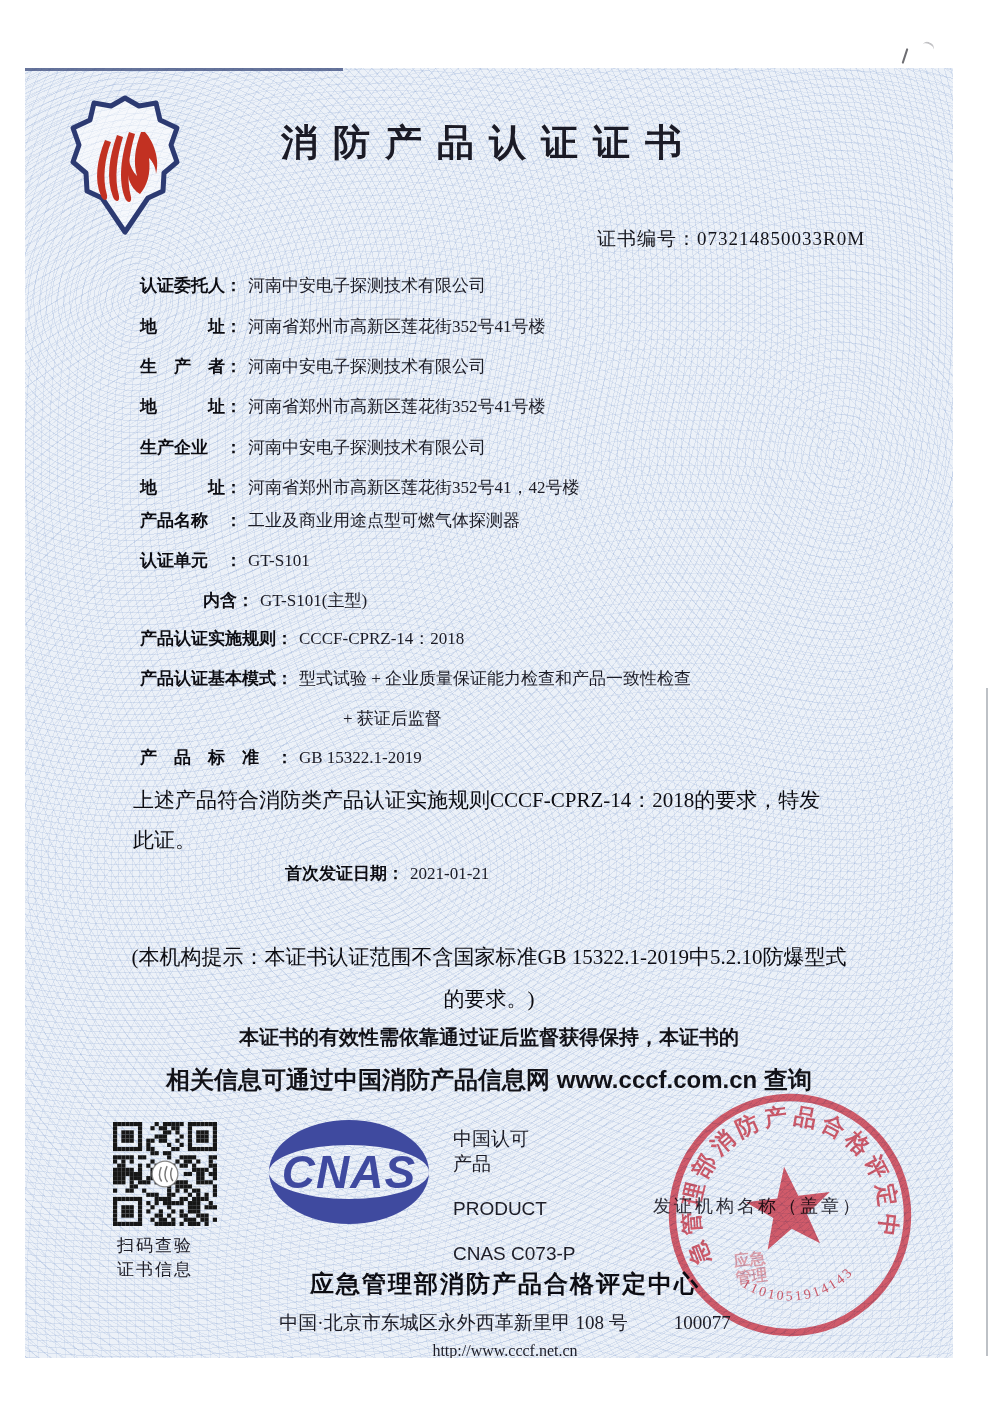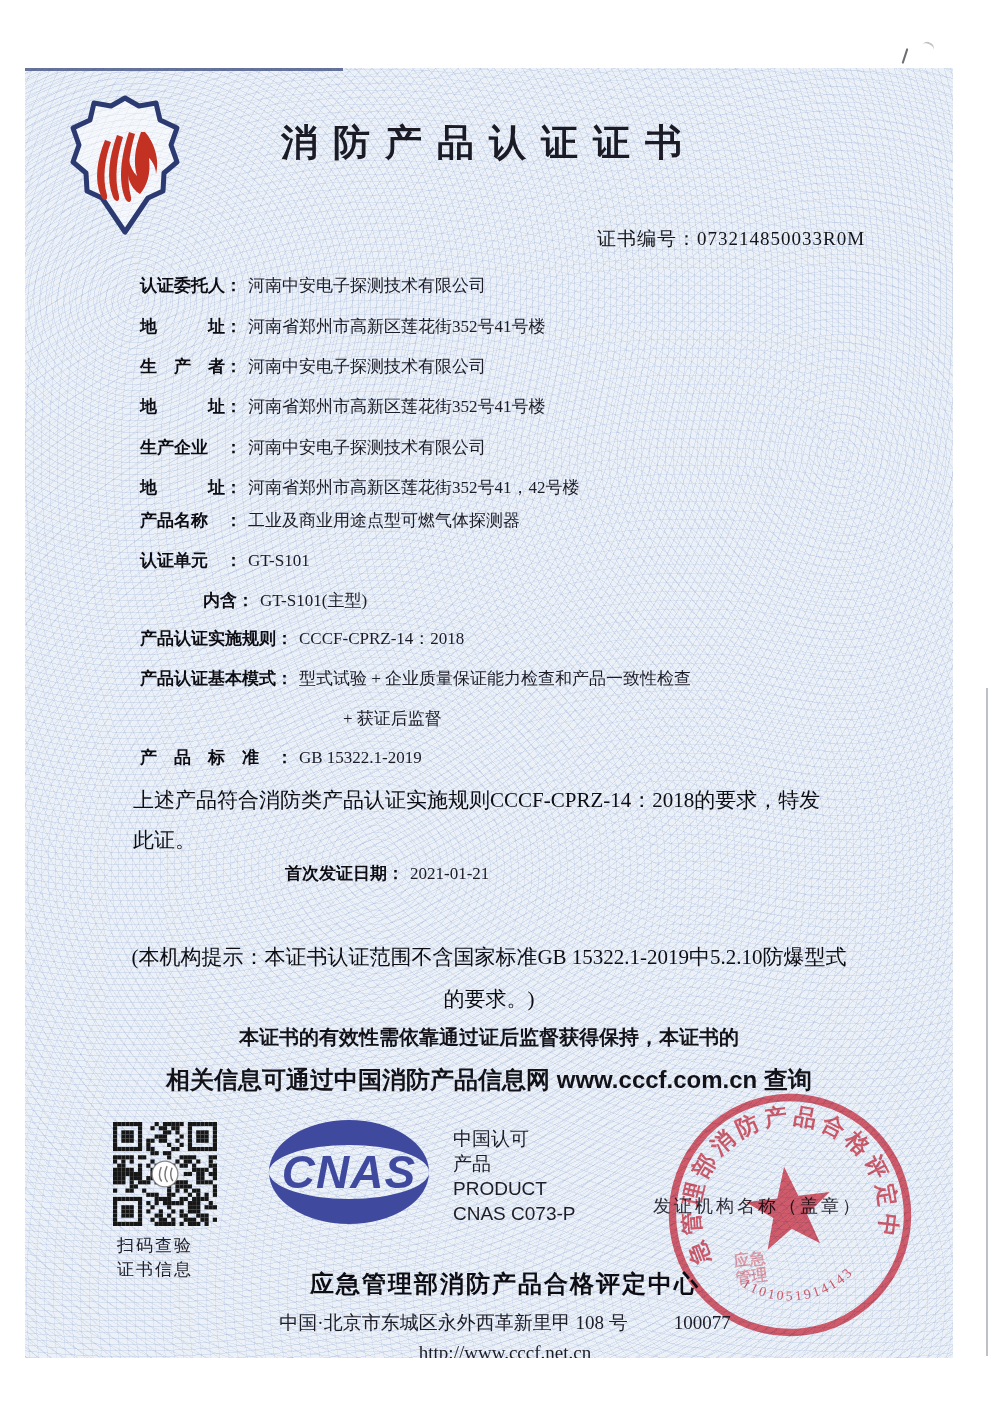--- a/index.html
+++ b/index.html
@@ -41,27 +41,27 @@
   .lbl { font-family:"Liberation Sans", sans-serif; font-weight:bold; color:#0c0c12; }
   .val { color:#1c1c26; margin-left:6px; }
   .bold-line { position:absolute; font-size:21px; font-weight:normal; color:#0d0d13; white-space:nowrap; }
   .center-line { position:absolute; left:0; right:0; text-align:center; white-space:nowrap; }
 
   
   .qr { position:absolute; left:88px; top:1054px; width:104px; height:104px; }
   .qr-cap { position:absolute; left:92px; font-size:17px; color:#20202a; letter-spacing:2px; }
   .cnas-logo { position:absolute; left:238px; top:1046px; width:172px; height:118px; }
   .accred { position:absolute; left:428px; top:1058px; font-size:19px; color:#1d1d27; line-height:25px; }
-  .accred .en { font-family:"Liberation Sans", sans-serif; }
+  .accred .en { font-family:"Liberation Sans", sans-serif;margin-top:20px; }
   .seal-caption { position:absolute; left:628px; top:1126px; font-size:18px; letter-spacing:3px; color:#2b2b35; white-space:nowrap; }
   .seal { position:absolute; left:638px; top:1020px; width:254px; height:254px; opacity:.92; mix-blend-mode:multiply; transform:rotate(-7deg); }
   .org-name { top:1200px; font-size:24px; font-weight:bold; letter-spacing:2px; color:#0d0d13; transform:translateX(16px); }
   .addr-line { top:1242px; font-size:19px; color:#1c1c26; transform:translateX(16px); }
   .addr-line .gap { display:inline-block; width:46px; }
-  .web-line { top:1274px; font-size:19px; color:#1c1c26; transform:translateX(16px); }
+  .web-line { top:1274px; font-size:16px; color:#1c1c26; transform:translateX(16px); }
 
   
   .pen-mark-1 { position:absolute; left:904px; top:48px; width:2px; height:16px; background:#6d6d72; transform:rotate(18deg); border-radius:2px; }
   .pen-mark-2 { position:absolute; left:922px; top:42px; width:12px; height:10px; border-top:2px solid #9b9ba0; border-radius:50% 50% 0 0; transform:rotate(24deg); opacity:.6; }
   .pen-dot { position:absolute; left:862px; top:118px; width:4px; height:3px; background:#7e7e84; border-radius:50%; }
   .edge-shadow { position:absolute; left:986px; top:688px; width:2px; height:668px; background:#9aa0a8; opacity:.65; }
 </style>
 </head>
 <body>
 

